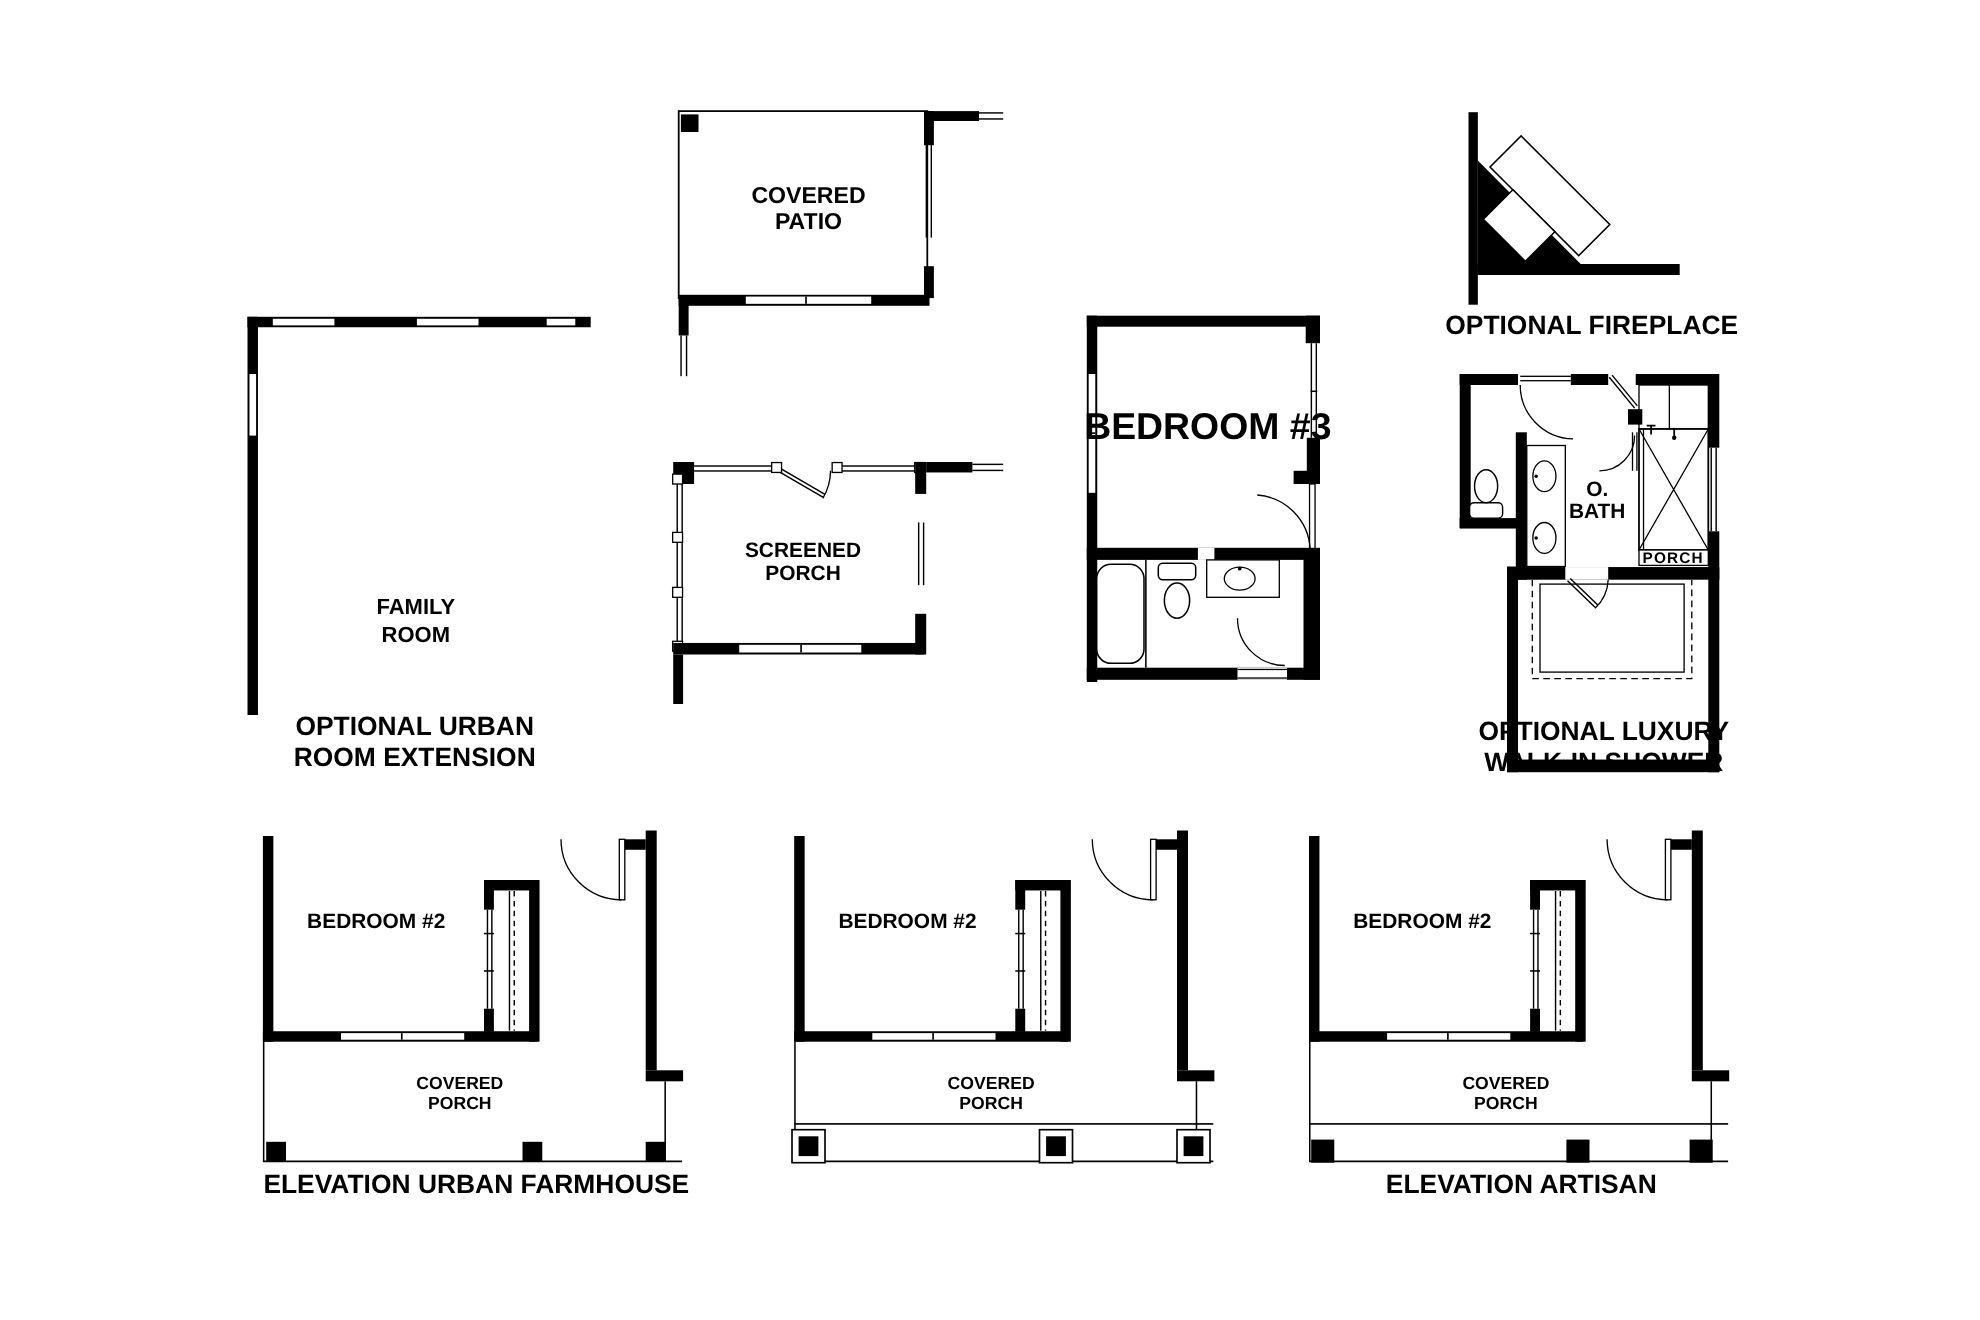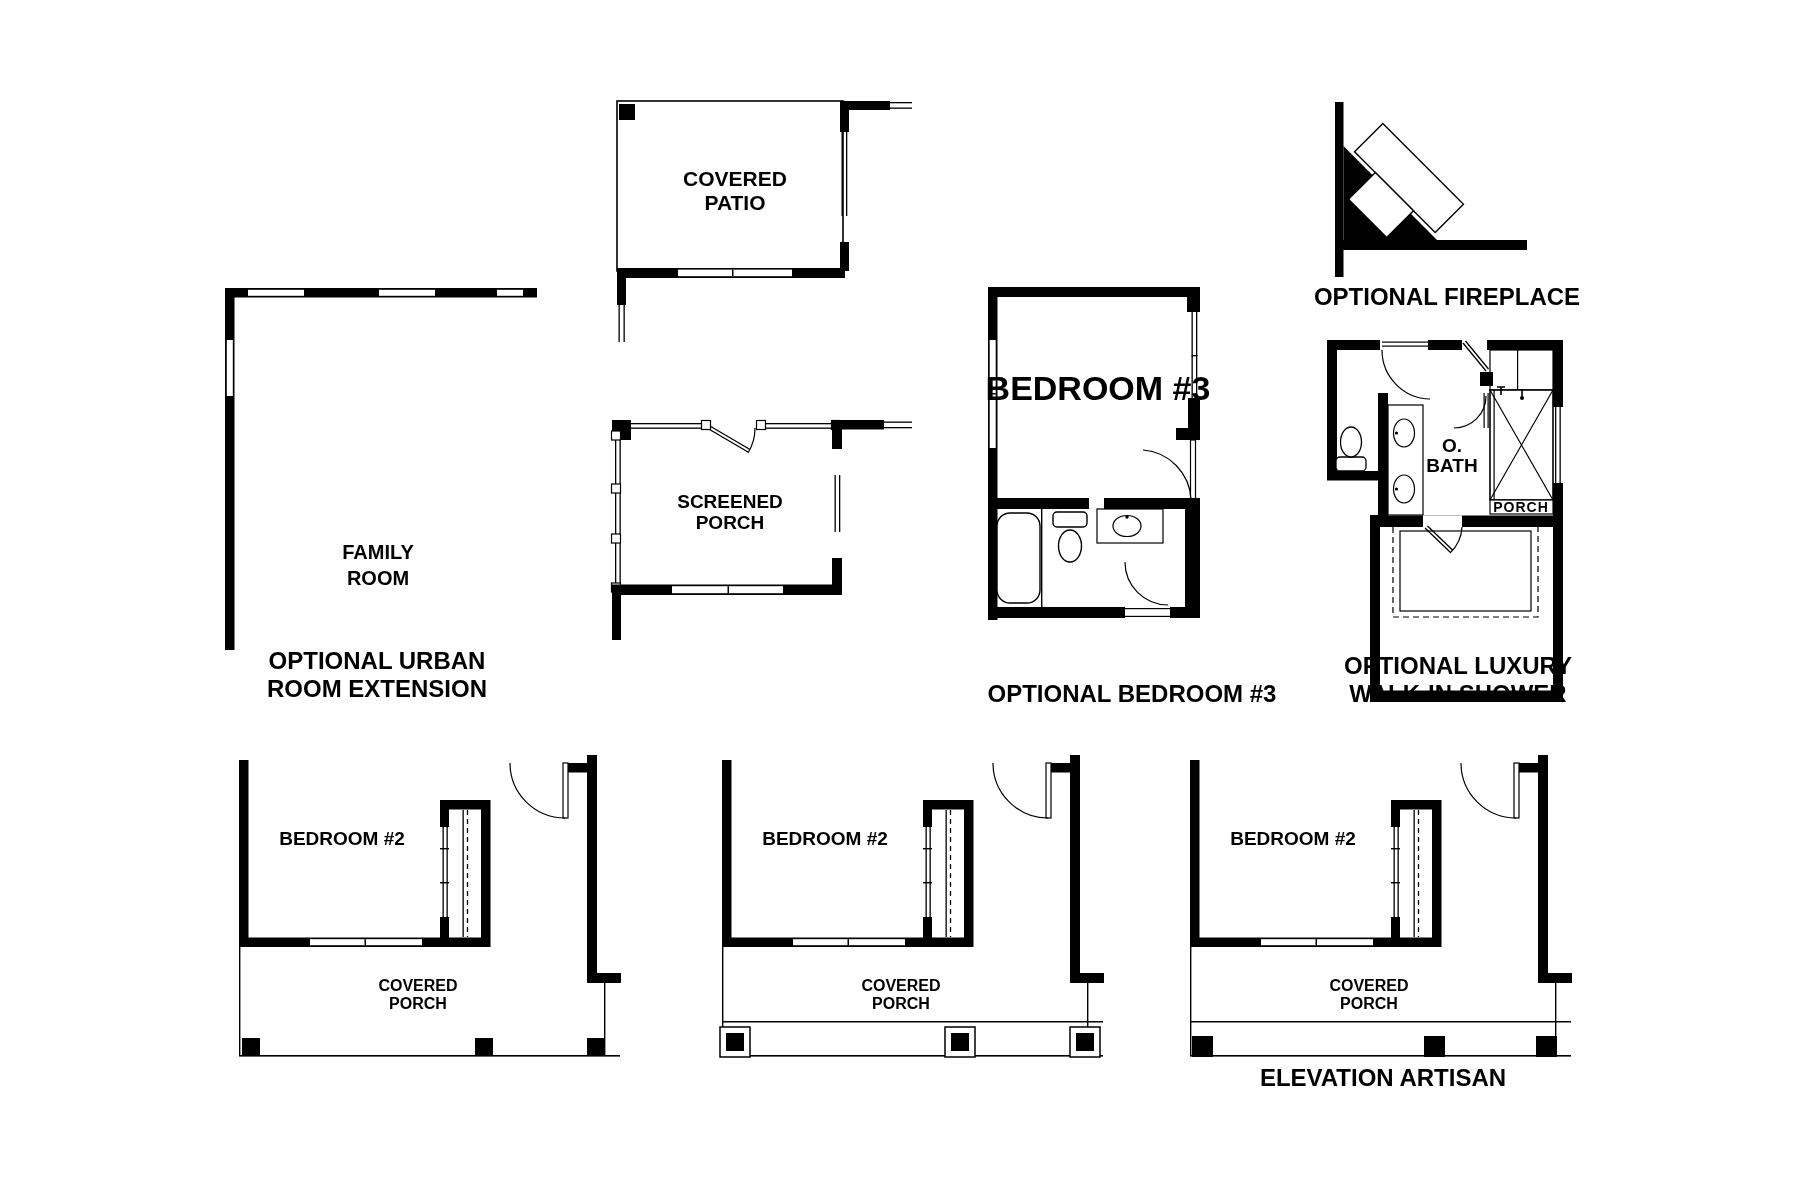--- a/index.html
+++ b/index.html
@@ -264,33 +264,33 @@
 <div class="lbl cap" style="left:377px;top:661px">OPTIONAL URBAN</div>
 <div class="lbl cap" style="left:377px;top:689px">ROOM EXTENSION</div>
 
 <div class="lbl room-21" style="left:735px;top:178px">COVERED</div>
 <div class="lbl room-21" style="left:735px;top:202px">PATIO</div>
 
 <div class="lbl room-19" style="left:730px;top:501px">SCREENED</div>
 <div class="lbl room-19" style="left:730px;top:522px">PORCH</div>
 
 <div class="lbl room-25" style="left:1098px;top:388px">BEDROOM #3</div>
-<div class="lbl cap" style="left:1132px;top:694px">OPTIONAL BEDROOM #3</div>
 
 <div class="lbl cap" style="left:1447px;top:297px">OPTIONAL FIREPLACE</div>
 
 <div class="lbl room-19" style="left:1452px;top:445px">O.</div>
 <div class="lbl room-19" style="left:1452px;top:465px">BATH</div>
 <div class="lbl tiny" style="left:1521px;top:507px">PORCH</div>
 <div class="lbl cap" style="left:1458px;top:666px">OPTIONAL LUXURY</div>
 <div class="lbl cap" style="left:1458px;top:694px">WALK-IN SHOWER</div>
 
 <div class="lbl room-19" style="left:342px;top:838px">BEDROOM #2</div>
 <div class="lbl room-16" style="left:418px;top:986px">COVERED</div>
 <div class="lbl room-16" style="left:418px;top:1004px">PORCH</div>
+<div class="lbl cap" style="left:433px;top:1078px">ELEVATION URBAN FARMHOUSE</div>
 
 <div class="lbl room-19" style="left:825px;top:838px">BEDROOM #2</div>
 <div class="lbl room-16" style="left:901px;top:986px">COVERED</div>
 <div class="lbl room-16" style="left:901px;top:1004px">PORCH</div>
 
 <div class="lbl room-19" style="left:1293px;top:838px">BEDROOM #2</div>
 <div class="lbl room-16" style="left:1369px;top:986px">COVERED</div>
 <div class="lbl room-16" style="left:1369px;top:1004px">PORCH</div>
 <div class="lbl cap" style="left:1383px;top:1078px">ELEVATION ARTISAN</div>
 

